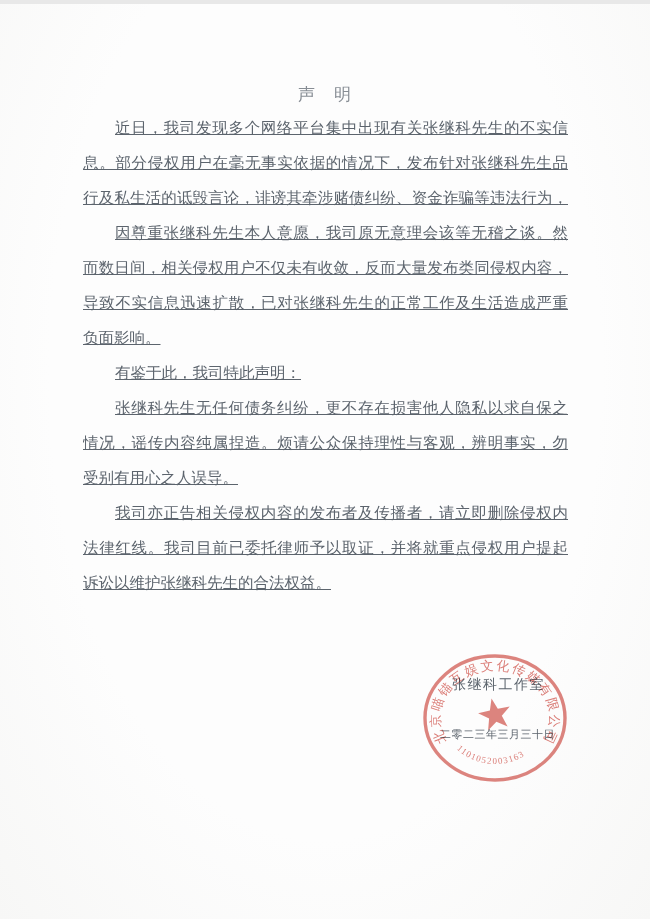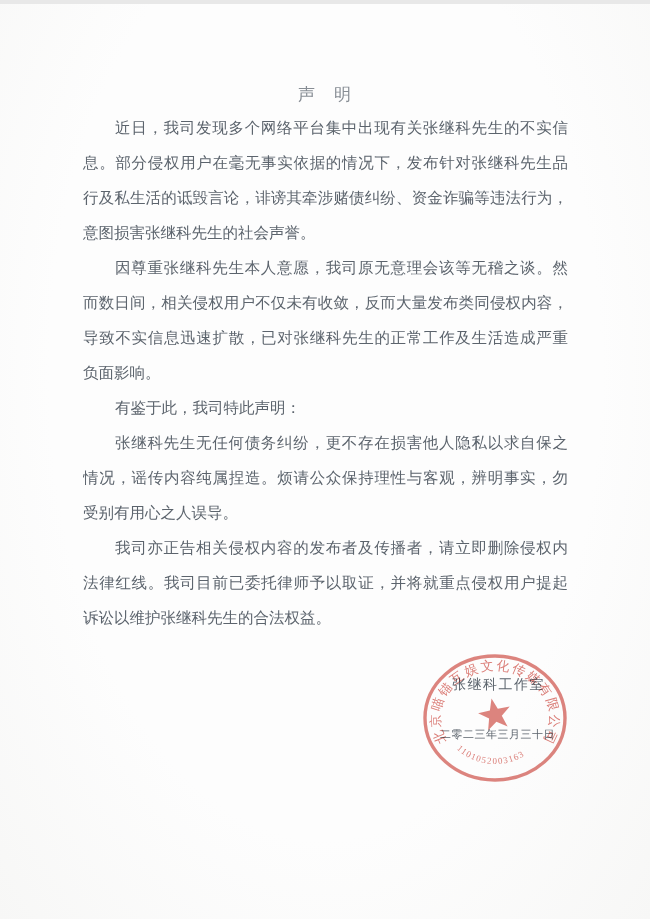--- a/index.html
+++ b/index.html
@@ -24,20 +24,21 @@
     color:#5c646d;
     font-size:15.5px;
   }
   .line{
     height:35px;line-height:35px;
     text-align:justify;
     text-align-last:justify;
     text-justify:inter-character;
     overflow:hidden;
     filter:blur(0.2px);
+    text-decoration:underline;
   }
   .line.end{text-align-last:left;}
   .line.indent{padding-left:32px;}
   .signature{
     position:absolute;top:672px;left:0;right:105px;
     text-align:right;
     font-size:14px;letter-spacing:1.5px;
     color:#5c646d;
     filter:blur(0.2px);
   }
@@ -63,21 +64,20 @@
 <body>
 
 <div class="page">
 
   <div class="doc-title">声　明</div>
 
   <div class="doc-body">
       <div class="line indent">近日，我司发现多个网络平台集中出现有关张继科先生的不实信</div>
       <div class="line">息。部分侵权用户在毫无事实依据的情况下，发布针对张继科先生品</div>
       <div class="line">行及私生活的诋毁言论，诽谤其牵涉赌债纠纷、资金诈骗等违法行为，</div>
-      <div class="line end">意图损害张继科先生的社会声誉。</div>
       <div class="line indent">因尊重张继科先生本人意愿，我司原无意理会该等无稽之谈。然</div>
       <div class="line">而数日间，相关侵权用户不仅未有收敛，反而大量发布类同侵权内容，</div>
       <div class="line">导致不实信息迅速扩散，已对张继科先生的正常工作及生活造成严重</div>
       <div class="line end">负面影响。</div>
       <div class="line indent end">有鉴于此，我司特此声明：</div>
       <div class="line indent">张继科先生无任何债务纠纷，更不存在损害他人隐私以求自保之</div>
       <div class="line">情况，谣传内容纯属捏造。烦请公众保持理性与客观，辨明事实，勿</div>
       <div class="line end">受别有用心之人误导。</div>
       <div class="line indent">我司亦正告相关侵权内容的发布者及传播者，请立即删除侵权内</div>
       <div class="line">法律红线。我司目前已委托律师予以取证，并将就重点侵权用户提起</div>

